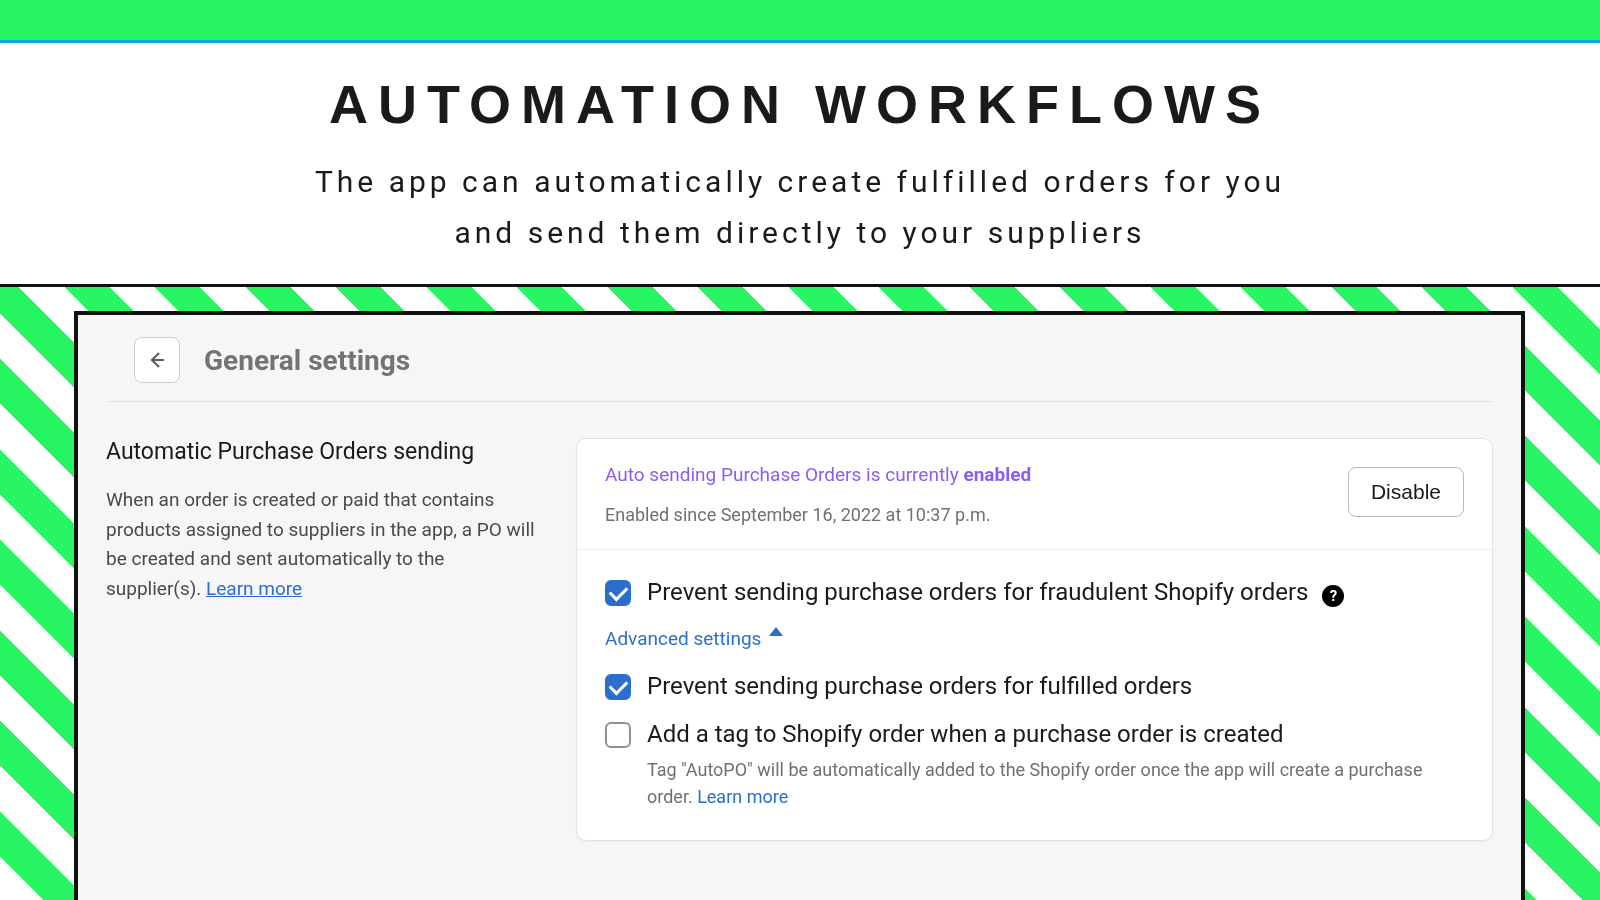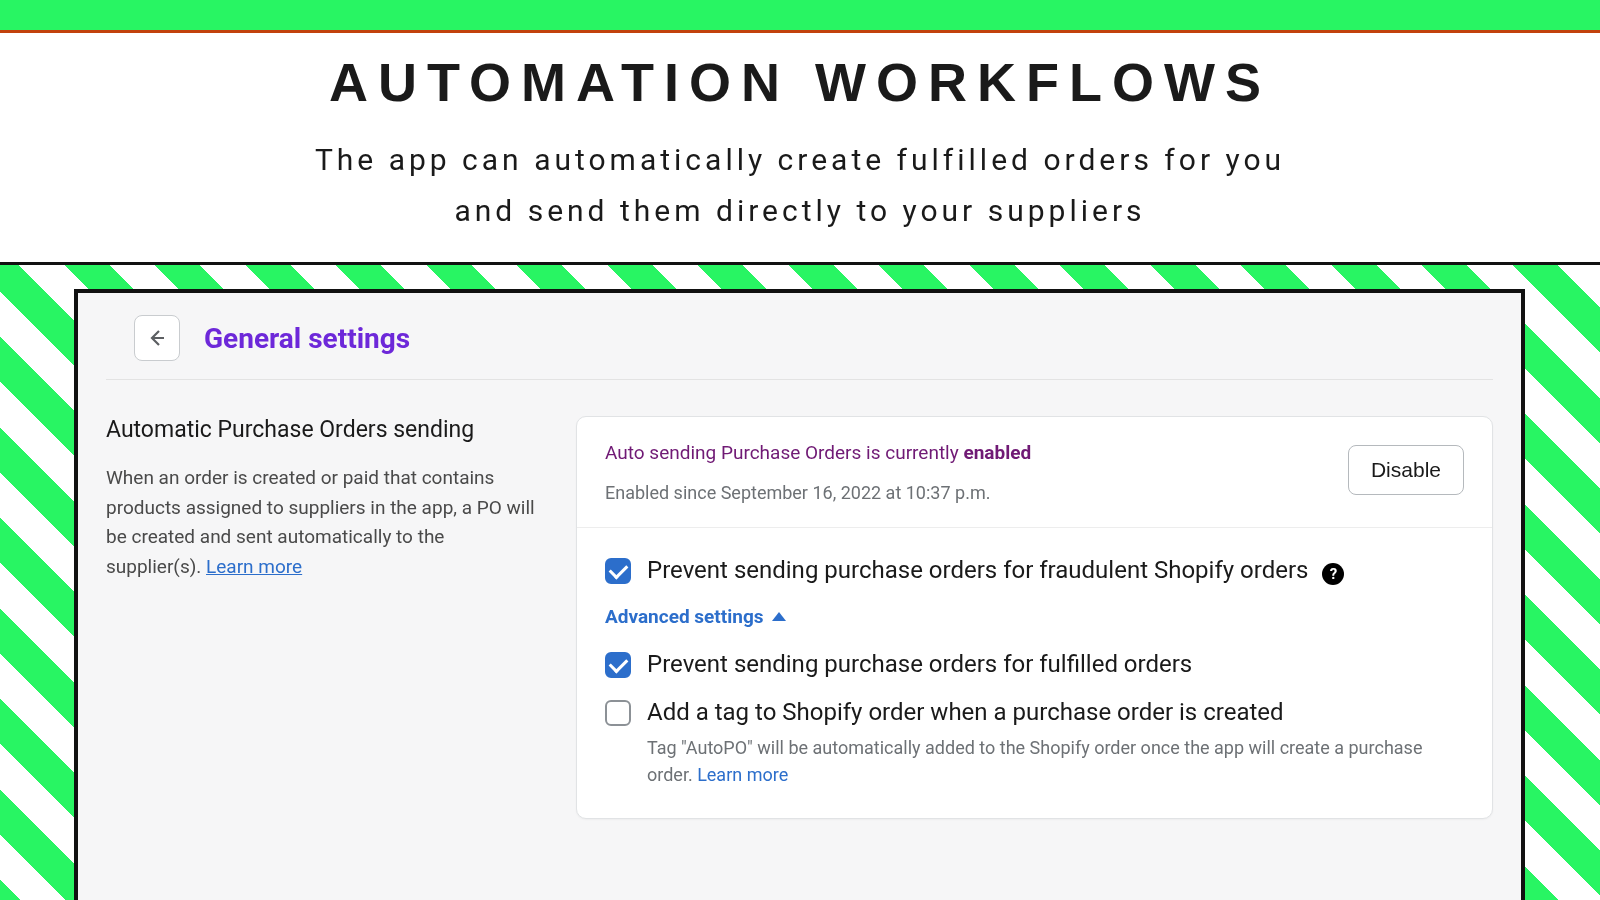--- a/index.html
+++ b/index.html
@@ -10,24 +10,25 @@
       overflow: hidden;
       background: #28f563;
       position: relative;
     }
     .green-top {
       height: 30px;
       background: #28f563;
     }
     .hero {
       background: #ffffff;
-      border-top: 3px solid #c2410c;
+      border-top: 3px solid #0ea5e9;
       border-bottom: 3px solid #111;
-      padding: 16px 40px 26px;
+      padding: 28px 40px 26px;
       text-align: center;
+      margin-top: 10px;
     }
     .hero-title {
       font-size: 54px;
       font-weight: 900;
       letter-spacing: 10px;
       color: #1a1a1a;
       text-transform: uppercase;
       font-family: "Arial Black", "Impact", sans-serif;
       line-height: 1.1;
       margin-top: 4px;
@@ -78,21 +79,21 @@
       border-radius: 8px;
       display: flex;
       align-items: center;
       justify-content: center;
       cursor: pointer;
     }
     .back-btn svg { width: 20px; height: 20px; }
     .page-title {
       font-size: 28px;
       font-weight: 700;
-      color: #6d28d9;
+      color: #737373;
     }
     .app-body {
       display: flex;
       padding: 36px 28px 0 28px;
       gap: 40px;
     }
     .left-col {
       width: 430px;
       padding-left: 0px;
     }
@@ -124,21 +125,21 @@
     }
     .card-top {
       display: flex;
       justify-content: space-between;
       align-items: flex-start;
       padding: 24px 28px 24px 28px;
       border-bottom: 1px solid #ededed;
     }
     .status-line {
       font-size: 19px;
-      color: #701a75;
+      color: #8b5cf6;
     }
     .status-line .bold { font-weight: 700; }
     .status-sub {
       font-size: 18px;
       color: #6d7175;
       margin-top: 18px;
     }
     .disable-btn {
       background: #ffffff;
       border: 1px solid #b5b9bd;
@@ -198,27 +199,25 @@
       align-items: center;
       justify-content: center;
       font-size: 15px;
       font-weight: 700;
       margin-left: 10px;
       vertical-align: middle;
       cursor: pointer;
     }
     .adv-toggle {
       display: flex;
-      align-items: center;
       gap: 8px;
       color: #2c6ecb;
       font-size: 19px;
       cursor: pointer;
       margin: 6px 0 22px 0;
-      font-weight: bold;
     }
     .caret-up {
       width: 0;
       height: 0;
       border-left: 7px solid transparent;
       border-right: 7px solid transparent;
       border-bottom: 9px solid #2c6ecb;
     }
     .setting-desc {
       font-size: 18px;

